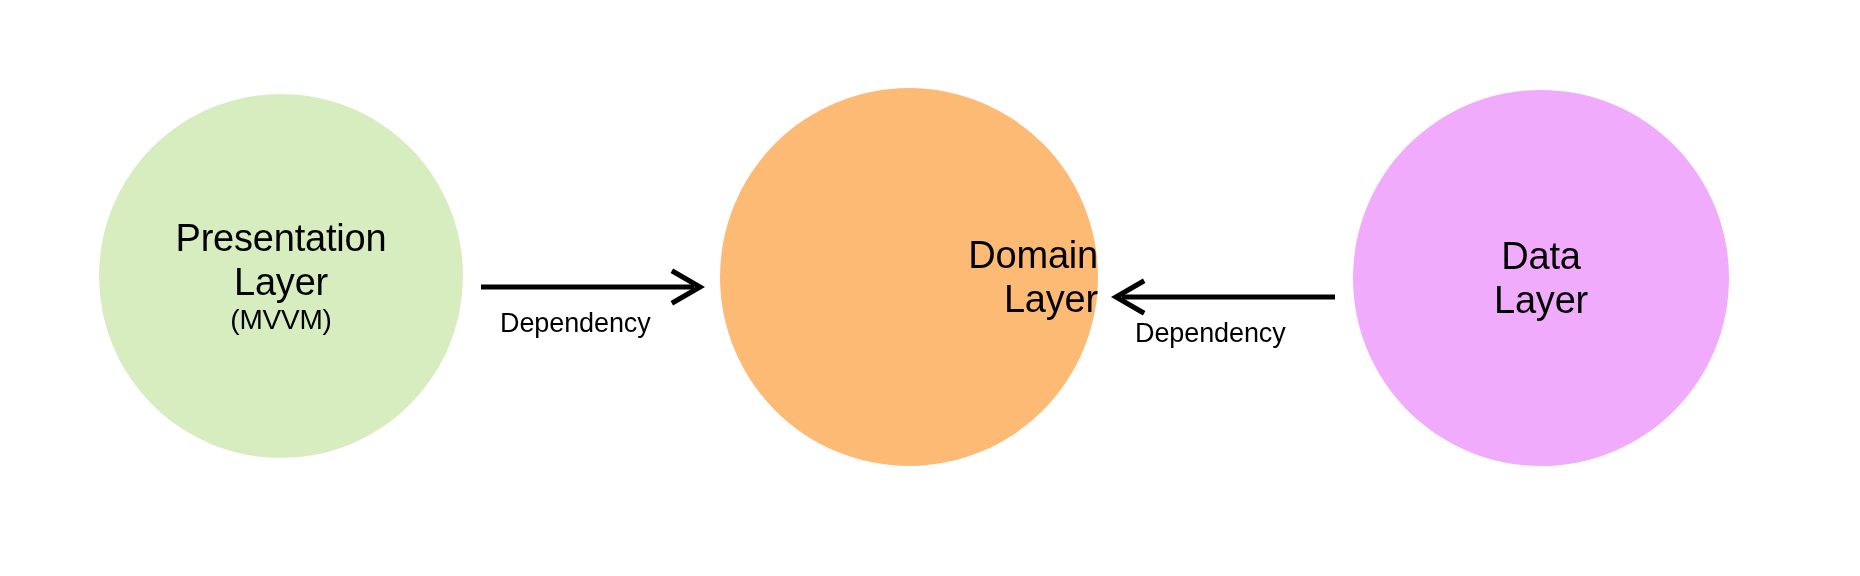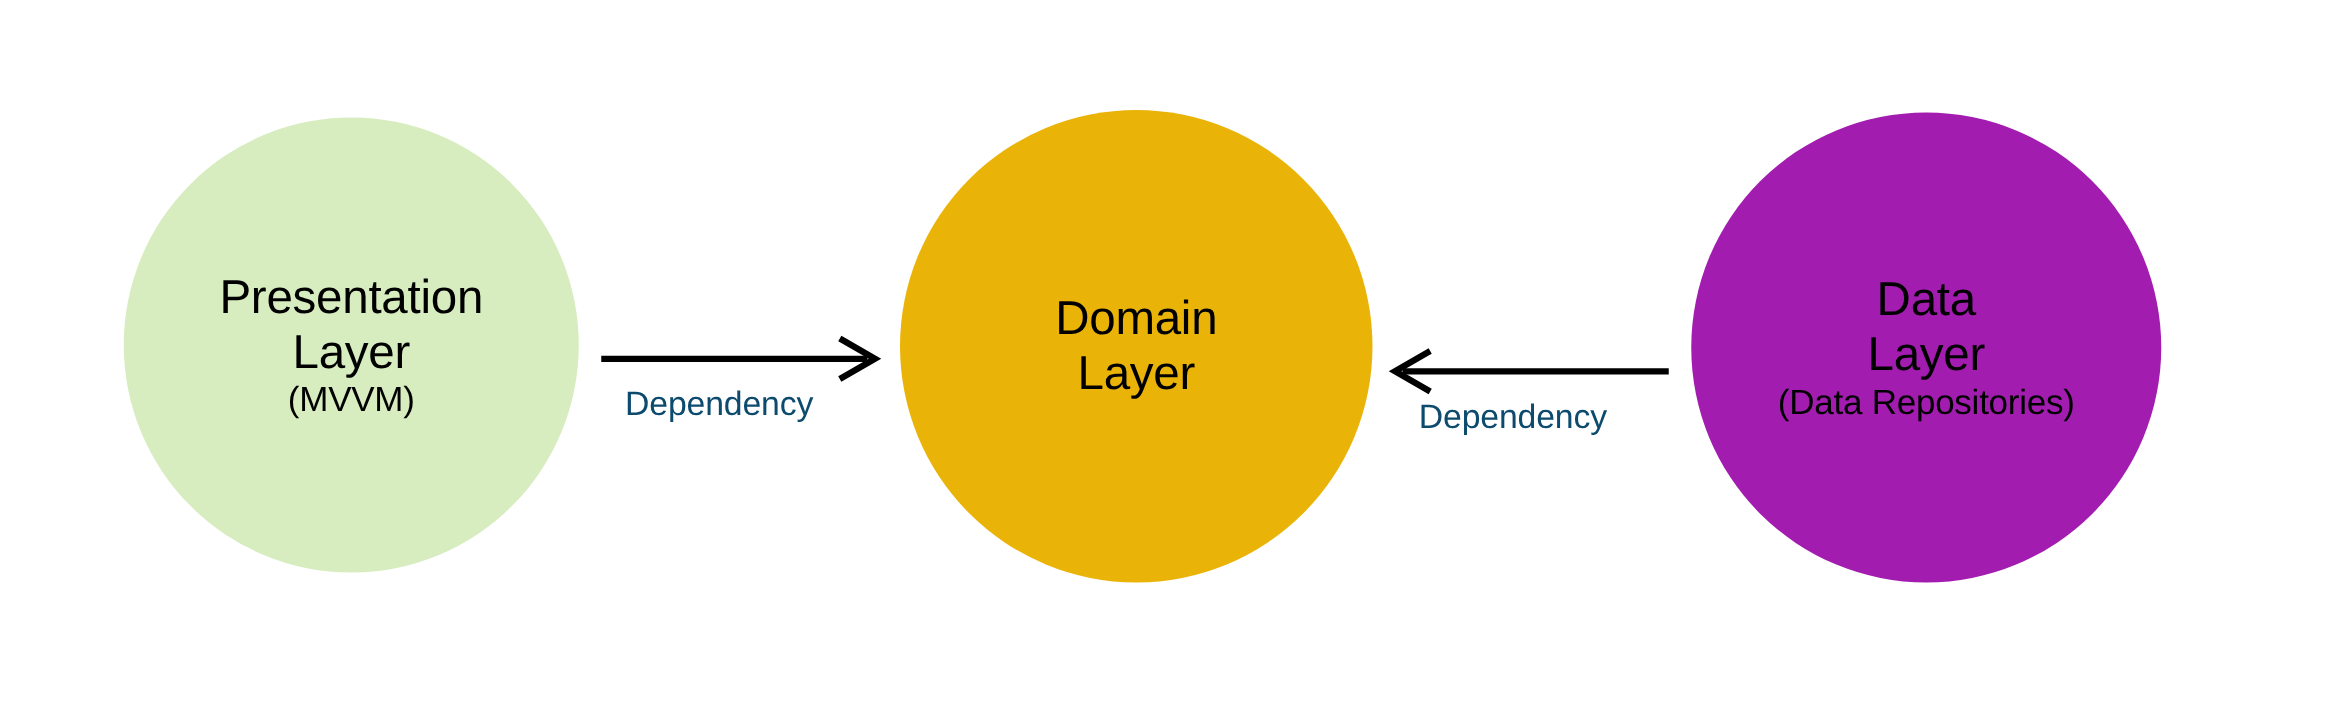--- a/index.html
+++ b/index.html
@@ -79,21 +79,21 @@
     left: 1108px;
     top: 280px;
     width: 230px;
     height: 36px;
   }
 
   
   .edge-label {
     position: absolute;
     font-size: 27px;
-    color: #0c4a6e;
+    color: #000000;
     white-space: nowrap;
     letter-spacing: -0.1px;
   }
   #label-dep-left {
     left: 500px;
     top: 308px;
   }
   #label-dep-right {
     left: 1135px;
     top: 318px;
@@ -110,31 +110,30 @@
     <span class="line-sub">(MVVM)</span>
   </div>
 
   <svg class="arrow-svg" id="arrow-pres-domain" viewBox="0 0 228 36">
     <line x1="3" y1="17" x2="216" y2="17" stroke="#000000" stroke-width="5"></line>
     <polyline points="196,2 222,17 196,32" fill="none" stroke="#000000" stroke-width="5" stroke-linecap="square" stroke-linejoin="miter"></polyline>
   </svg>
 
   <span class="edge-label" id="label-dep-left">Dependency</span>
 
-  <div class="node" id="node-domain" style="background: #eab308;">
+  <div class="node" id="node-domain" style="background: #fdba74; align-items: flex-end;">
     <span class="line-main">Domain</span>
     <span class="line-main">Layer</span>
   </div>
 
   <svg class="arrow-svg" id="arrow-data-domain" viewBox="0 0 230 36">
     <line x1="227" y1="17" x2="14" y2="17" stroke="#000000" stroke-width="5"></line>
     <polyline points="34,2 8,17 34,32" fill="none" stroke="#000000" stroke-width="5" stroke-linecap="square" stroke-linejoin="miter"></polyline>
   </svg>
 
   <span class="edge-label" id="label-dep-right">Dependency</span>
 
-  <div class="node" id="node-data" style="background: #a21caf;">
+  <div class="node" id="node-data" style="background: #f0abfc;">
     <span class="line-main">Data</span>
     <span class="line-main">Layer</span>
-    <span class="line-sub">(Data Repositories)</span>
   </div>
 
 </div>
 
 </body></html>

